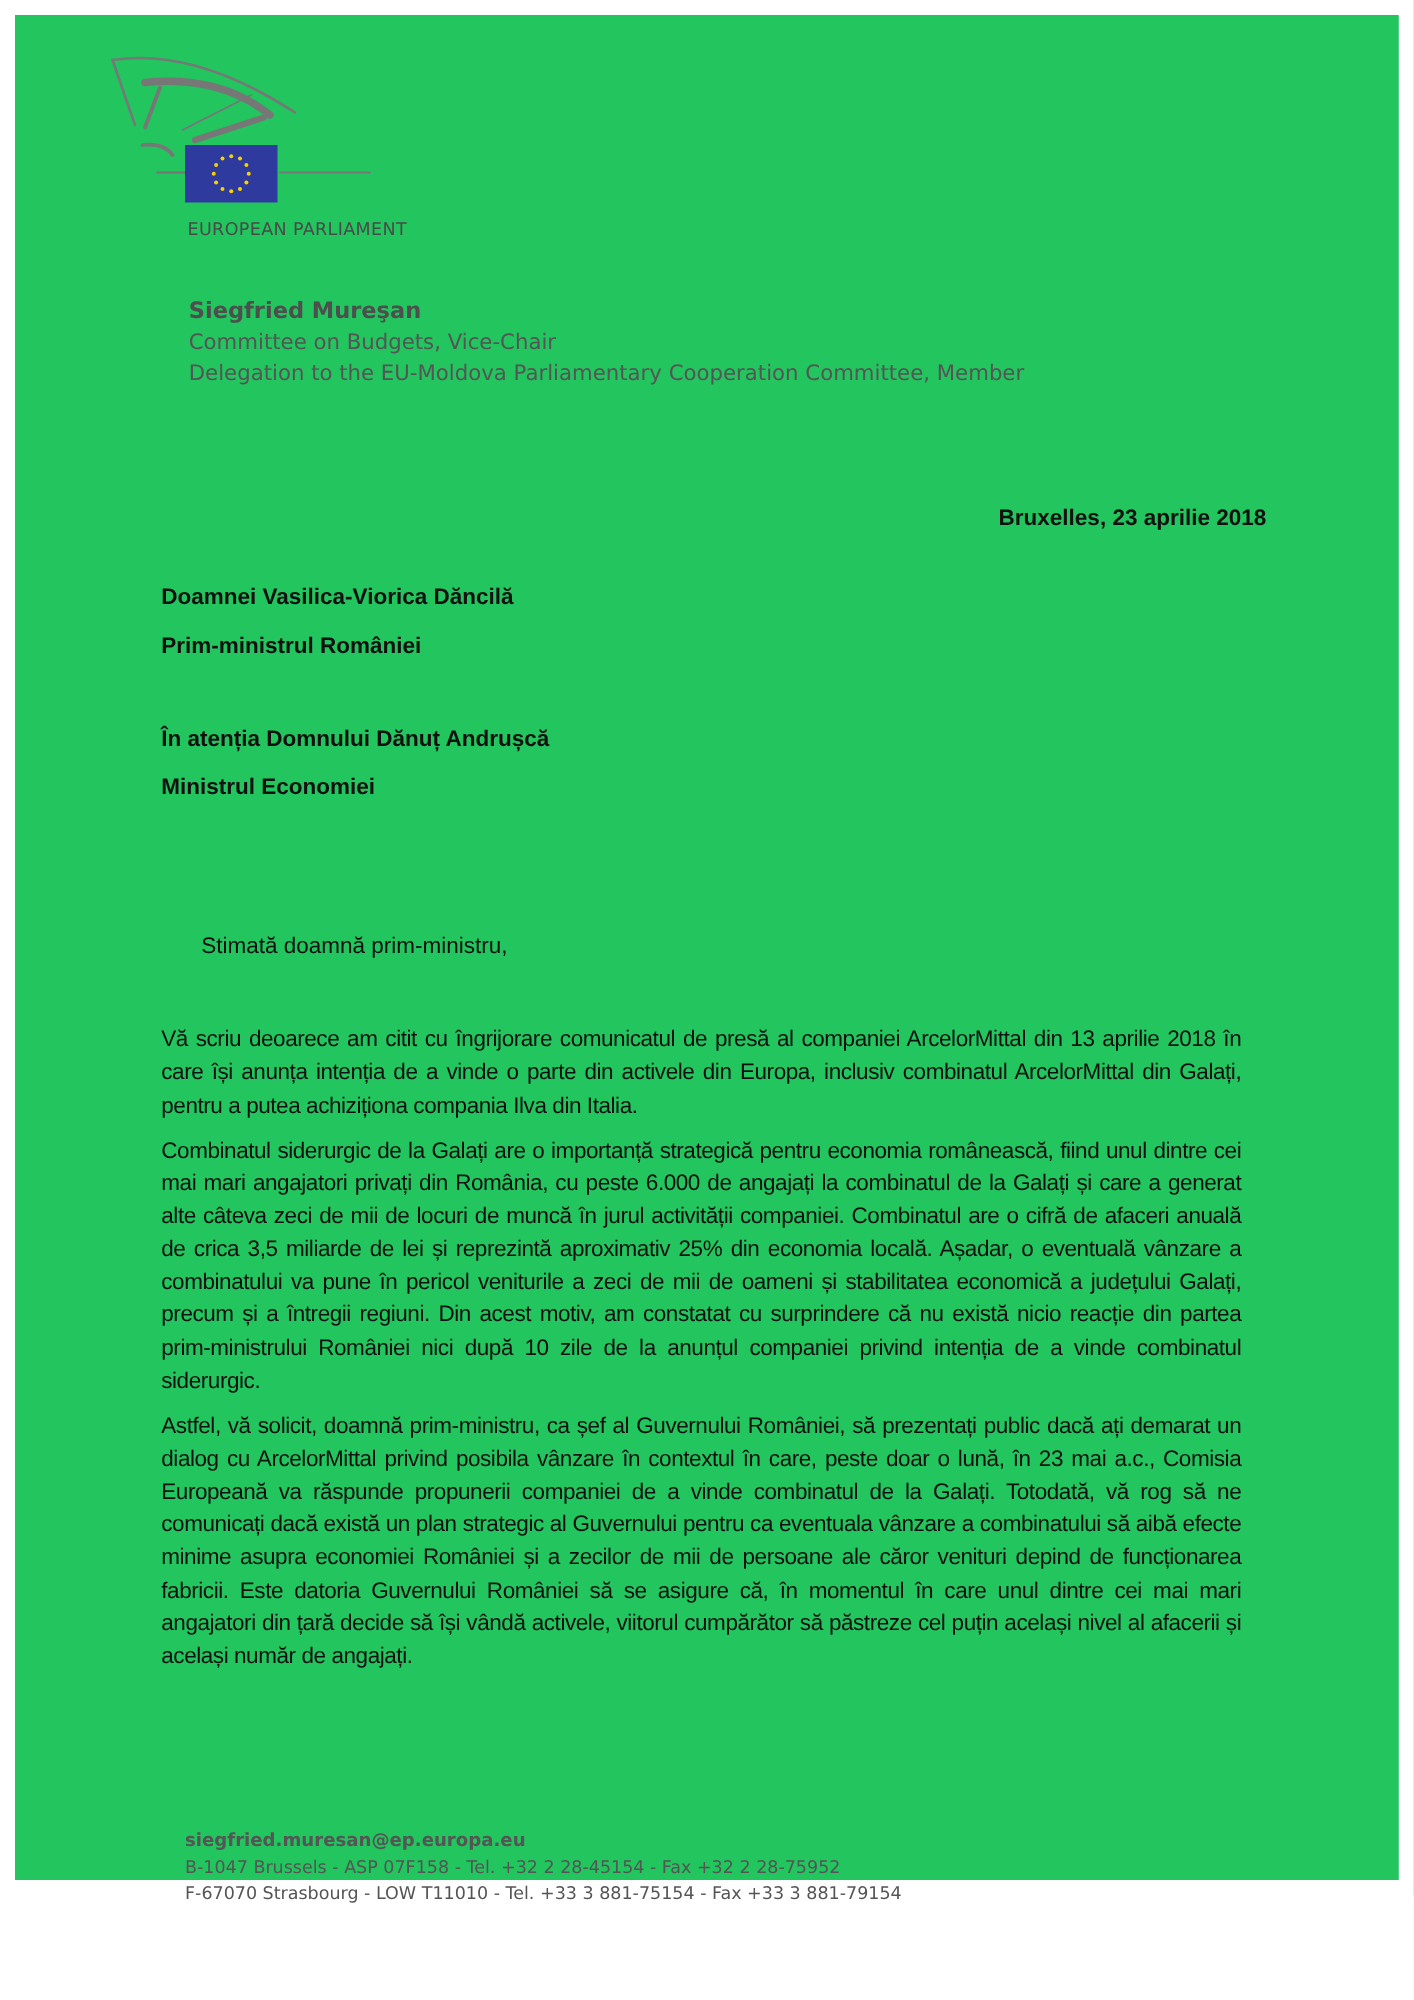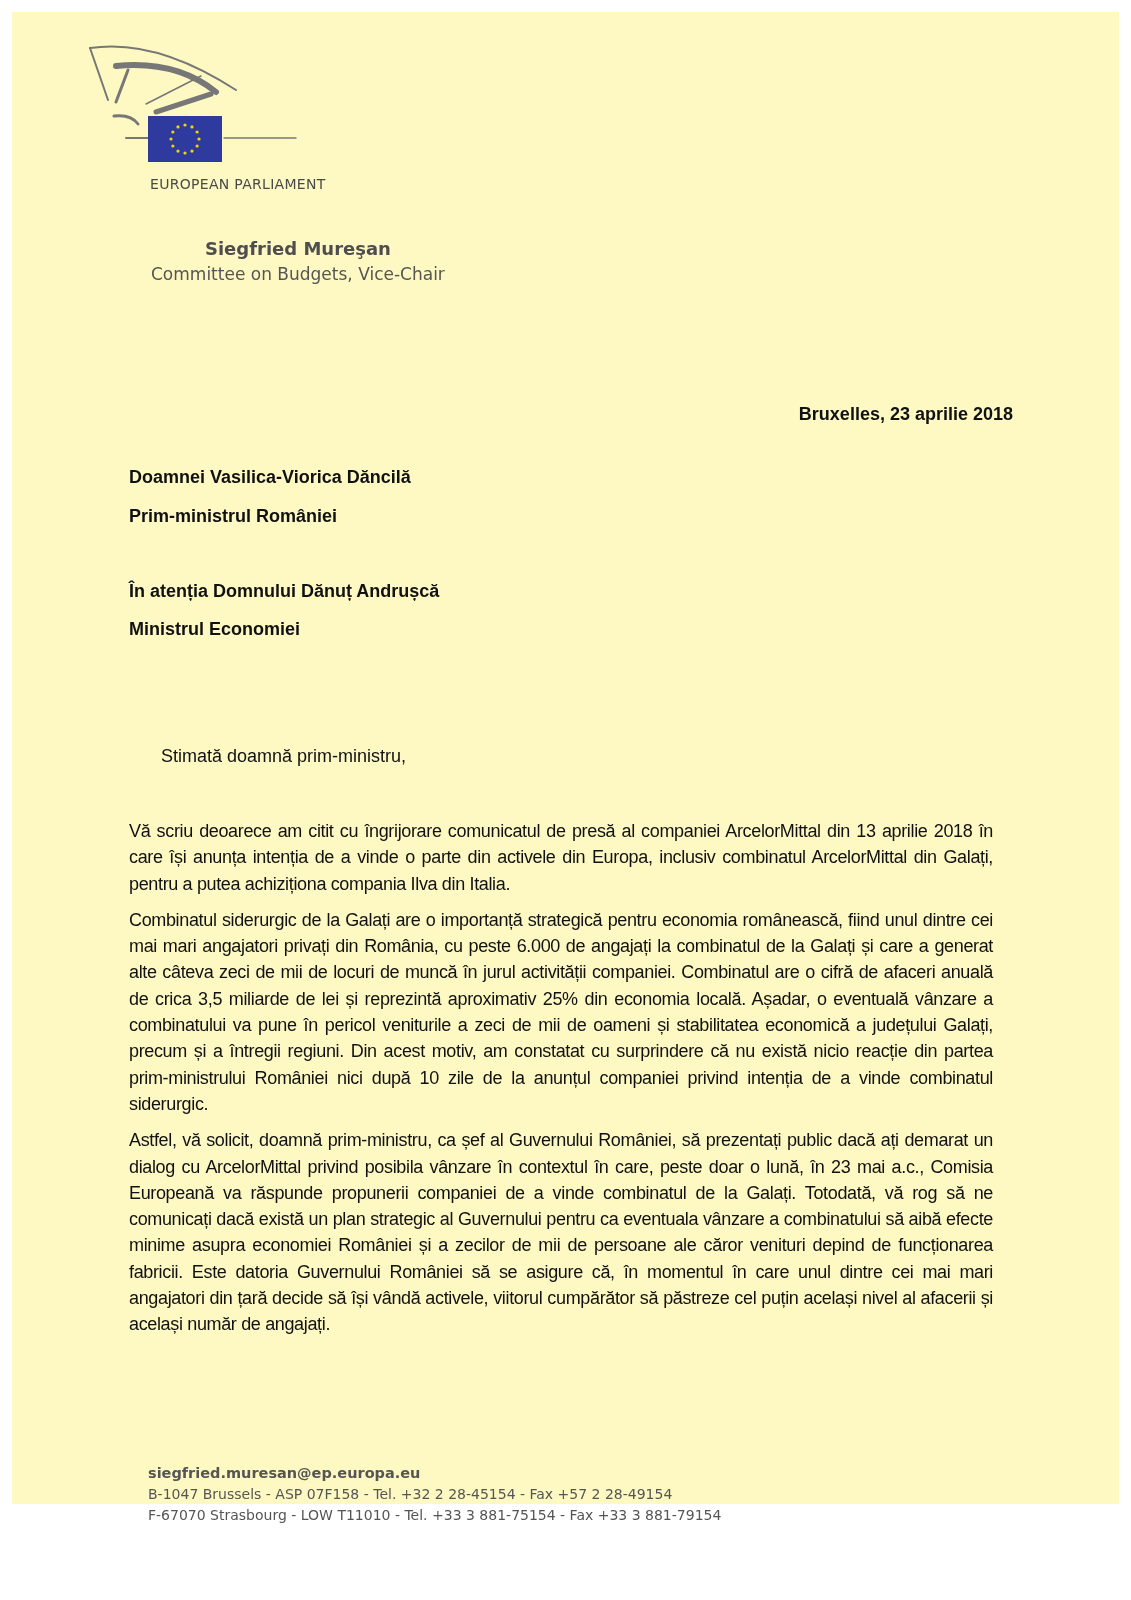--- a/index.html
+++ b/index.html
@@ -1,32 +1,32 @@
 <!DOCTYPE html>
 <html><head>
   <meta charset="utf-8">
   <style>
     html, body { margin: 0; padding: 0; background: #ffffff; }
     body { width: 1131px; height: 1600px; overflow: hidden; }
     .page {
       position: relative;
       width: 1131px; height: 1516px;
-      background: #fef9c3;
+      background: #22c55e;
       font-family: "Liberation Sans", sans-serif;
       color: #141414;
       box-shadow: inset 0 0 0 12px #ffffff;
     }
     .logo { position: absolute; left: 86px; top: 40px; width: 230px; height: 130px; }
     .ep-label {
       position: absolute; left: 150px; top: 176px;
       font-family: "DejaVu Sans", sans-serif; font-size: 14px; letter-spacing: 0.3px;
       color: #4a4a4a;
     }
     .letterhead { position: absolute; left: 151px; top: 236px; font-family: "DejaVu Sans", sans-serif; color: #555; }
-    .letterhead .name { font-weight: bold; font-size: 18px; color: #4e4e4e; line-height: 26px; text-align: center; }
+    .letterhead .name { font-weight: bold; font-size: 18px; color: #4e4e4e; line-height: 26px; }
     .letterhead .role { font-size: 17px; line-height: 24.5px; }
     .date {
       position: absolute; right: 118px; top: 404px;
       font-weight: bold; font-size: 18px; color: #111;
     }
     .recipient { position: absolute; left: 129px; font-weight: bold; font-size: 18px; color: #111; text-align: center; }
     .greeting { position: absolute; left: 129px; top: 746px; font-size: 18px; color: #111; margin-left: 32px; }
     .body-text {
       position: absolute; left: 129px; top: 818px; width: 880px;
       font-family: "Liberation Sans Narrow", "Liberation Sans", sans-serif;
@@ -70,35 +70,36 @@
         <circle cx="106" cy="86.87564434701785" r="1.6"></circle>
         <circle cx="111.12435565298213" cy="92" r="1.6"></circle>
       </g>
   </svg>
 
   <div class="ep-label">EUROPEAN PARLIAMENT</div>
 
   <div class="letterhead">
     <div class="name">Siegfried Mureşan</div>
     <div class="role">Committee on Budgets, Vice-Chair</div>
+    <div class="role">Delegation to the EU-Moldova Parliamentary Cooperation Committee, Member</div>
   </div>
 
   <div class="date">Bruxelles, 23 aprilie 2018</div>
 
   <div class="recipient" style="top:467px">Doamnei Vasilica-Viorica Dăncilă</div>
   <div class="recipient" style="top:506px">Prim-ministrul României</div>
   <div class="recipient" style="top:581px">În atenția Domnului Dănuț Andrușcă</div>
   <div class="recipient" style="top:619px">Ministrul Economiei</div>
 
   <div class="greeting">Stimată doamnă prim-ministru,</div>
 
   <div class="body-text">
     <p>Vă scriu deoarece am citit cu îngrijorare comunicatul de presă al companiei ArcelorMittal din 13 aprilie 2018 în care își anunța intenția de a vinde o parte din activele din Europa, inclusiv combinatul ArcelorMittal din Galați, pentru a putea achiziționa compania Ilva din Italia.</p>
     <p>Combinatul siderurgic de la Galați are o importanță strategică pentru economia românească, fiind unul dintre cei mai mari angajatori privați din România, cu peste 6.000 de angajați la combinatul de la Galați și care a generat alte câteva zeci de mii de locuri de muncă în jurul activității companiei. Combinatul are o cifră de afaceri anuală de crica 3,5 miliarde de lei și reprezintă aproximativ 25% din economia locală. Așadar, o eventuală vânzare a combinatului va pune în pericol veniturile a zeci de mii de oameni și stabilitatea economică a județului Galați, precum și a întregii regiuni. Din acest motiv, am constatat cu surprindere că nu există nicio reacție din partea prim-ministrului României nici după 10 zile de la anunțul companiei privind intenția de a vinde combinatul siderurgic.</p>
     <p>Astfel, vă solicit, doamnă prim-ministru, ca șef al Guvernului României, să prezentați public dacă ați demarat un dialog cu ArcelorMittal privind posibila vânzare în contextul în care, peste doar o lună, în 23 mai a.c., Comisia Europeană va răspunde propunerii companiei de a vinde combinatul de la Galați. Totodată, vă rog să ne comunicați dacă există un plan strategic al Guvernului pentru ca eventuala vânzare a combinatului să aibă efecte minime asupra economiei României și a zecilor de mii de persoane ale căror venituri depind de funcționarea fabricii. Este datoria Guvernului României să se asigure că, în momentul în care unul dintre cei mai mari angajatori din țară decide să își vândă activele, viitorul cumpărător să păstreze cel puțin același nivel al afacerii și același număr de angajați.</p>
   </div>
 
   <div class="footer">
     <div class="email">siegfried.muresan@ep.europa.eu</div>
-    <div class="addr">B-1047 Brussels - ASP 07F158 - Tel. +32 2 28-45154 - Fax +57 2 28-49154</div>
+    <div class="addr">B-1047 Brussels - ASP 07F158 - Tel. +32 2 28-45154 - Fax +32 2 28-75952</div>
     <div class="addr">F-67070 Strasbourg - LOW T11010 - Tel. +33 3 881-75154 - Fax +33 3 881-79154</div>
   </div>
 </div>
 
 </body></html>

